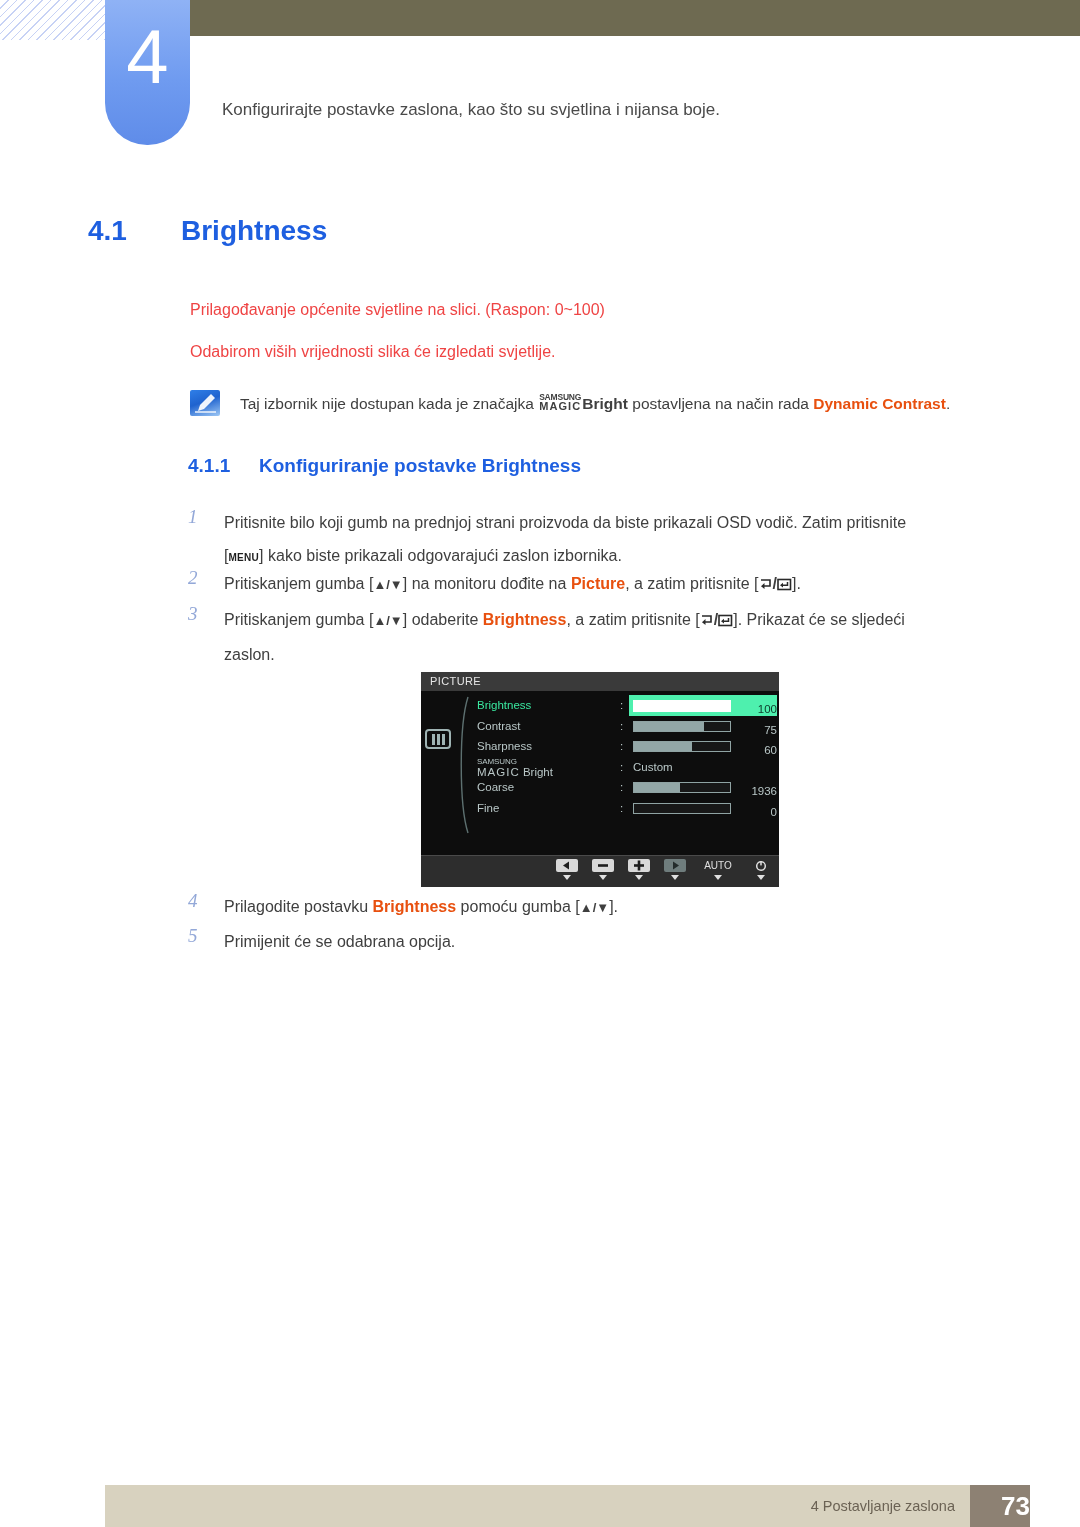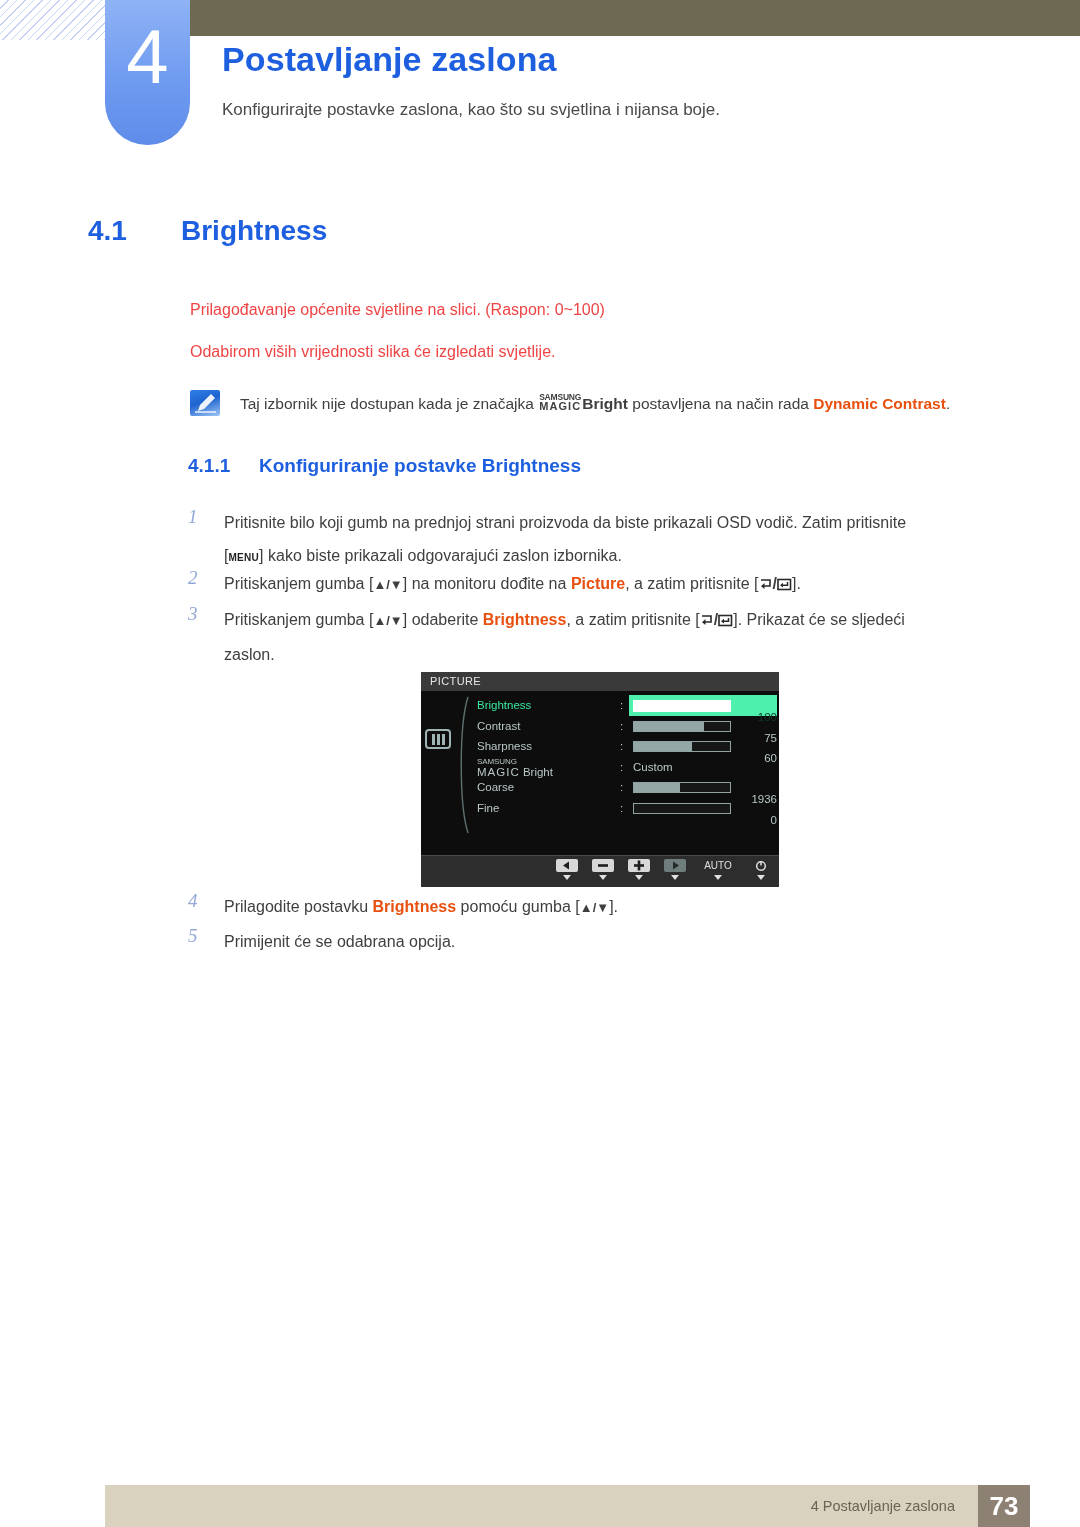--- a/index.html
+++ b/index.html
@@ -172,21 +172,21 @@
     font-size: 11.5px; color: #b9c7c7; line-height: 20.5px;
   }
   .row .bar {
     position: absolute; left: 156px; top: 5px;
     width: 98px; height: 11px;
     border: 1px solid #8fa3a3; box-sizing: border-box;
     background: #171717;
   }
   .row .bar .fill { height: 100%; background: #93a7a7; }
   .row .val {
-    position: absolute; left: 256px; top: 12px; width: 44px;
+    position: absolute; left: 256px; top: 4px; width: 44px;
     text-align: right;
     font-size: 11.5px; color: #b9c7c7; line-height: 20.5px;
   }
   .row .txtval {
     position: absolute; left: 156px; top: 0;
     font-size: 11.5px; color: #b9c7c7; line-height: 20.5px;
   }
 
   .row.sel { background: transparent; }
   .row.sel .lbl { color: #3ae8a0; }
@@ -248,36 +248,35 @@
   .foot-bar {
     position: absolute; left: 105px; top: 22px;
     width: 925px; height: 42px;
     background: #d8d2bf;
   }
   .foot-text {
     position: absolute; right: 75px; top: 0; height: 42px; line-height: 42px;
     font-size: 14.5px; color: #6b6254;
   }
   .foot-page {
-    position: absolute; right: 0px; top: 0; width: 52px; height: 42px;
+    position: absolute; right: 0px; top: 0; width: 60px; height: 42px;
     background: #8d8173;
     color: #ffffff; font-size: 26px; font-weight: bold;
-    text-align: center; line-height: 42px;
+    text-align: right; line-height: 42px;
   }
 </style>
 </head>
 <body>
 
 <div id="page-header">
   <div class="hatch"></div>
   <div class="olive-bar"></div>
   <div class="chapter-badge">
     <div class="num">4</div>
   </div>
-  <div class="chapter-title">Postavljanje zaslona</div>
   <div class="chapter-sub">Konfigurirajte postavke zaslona, kao što su svjetlina i nijansa boje.</div>
 </div>
 
 <div class="sec-h1">
   <span class="idx">4.1</span><span>Brightness</span>
 </div>
 
 <div class="para p1">Prilagođavanje općenite svjetline na slici. (Raspon: 0~100)</div>
 <div class="para p2">Odabirom viših vrijednosti slika će izgledati svjetlije.</div>
 

